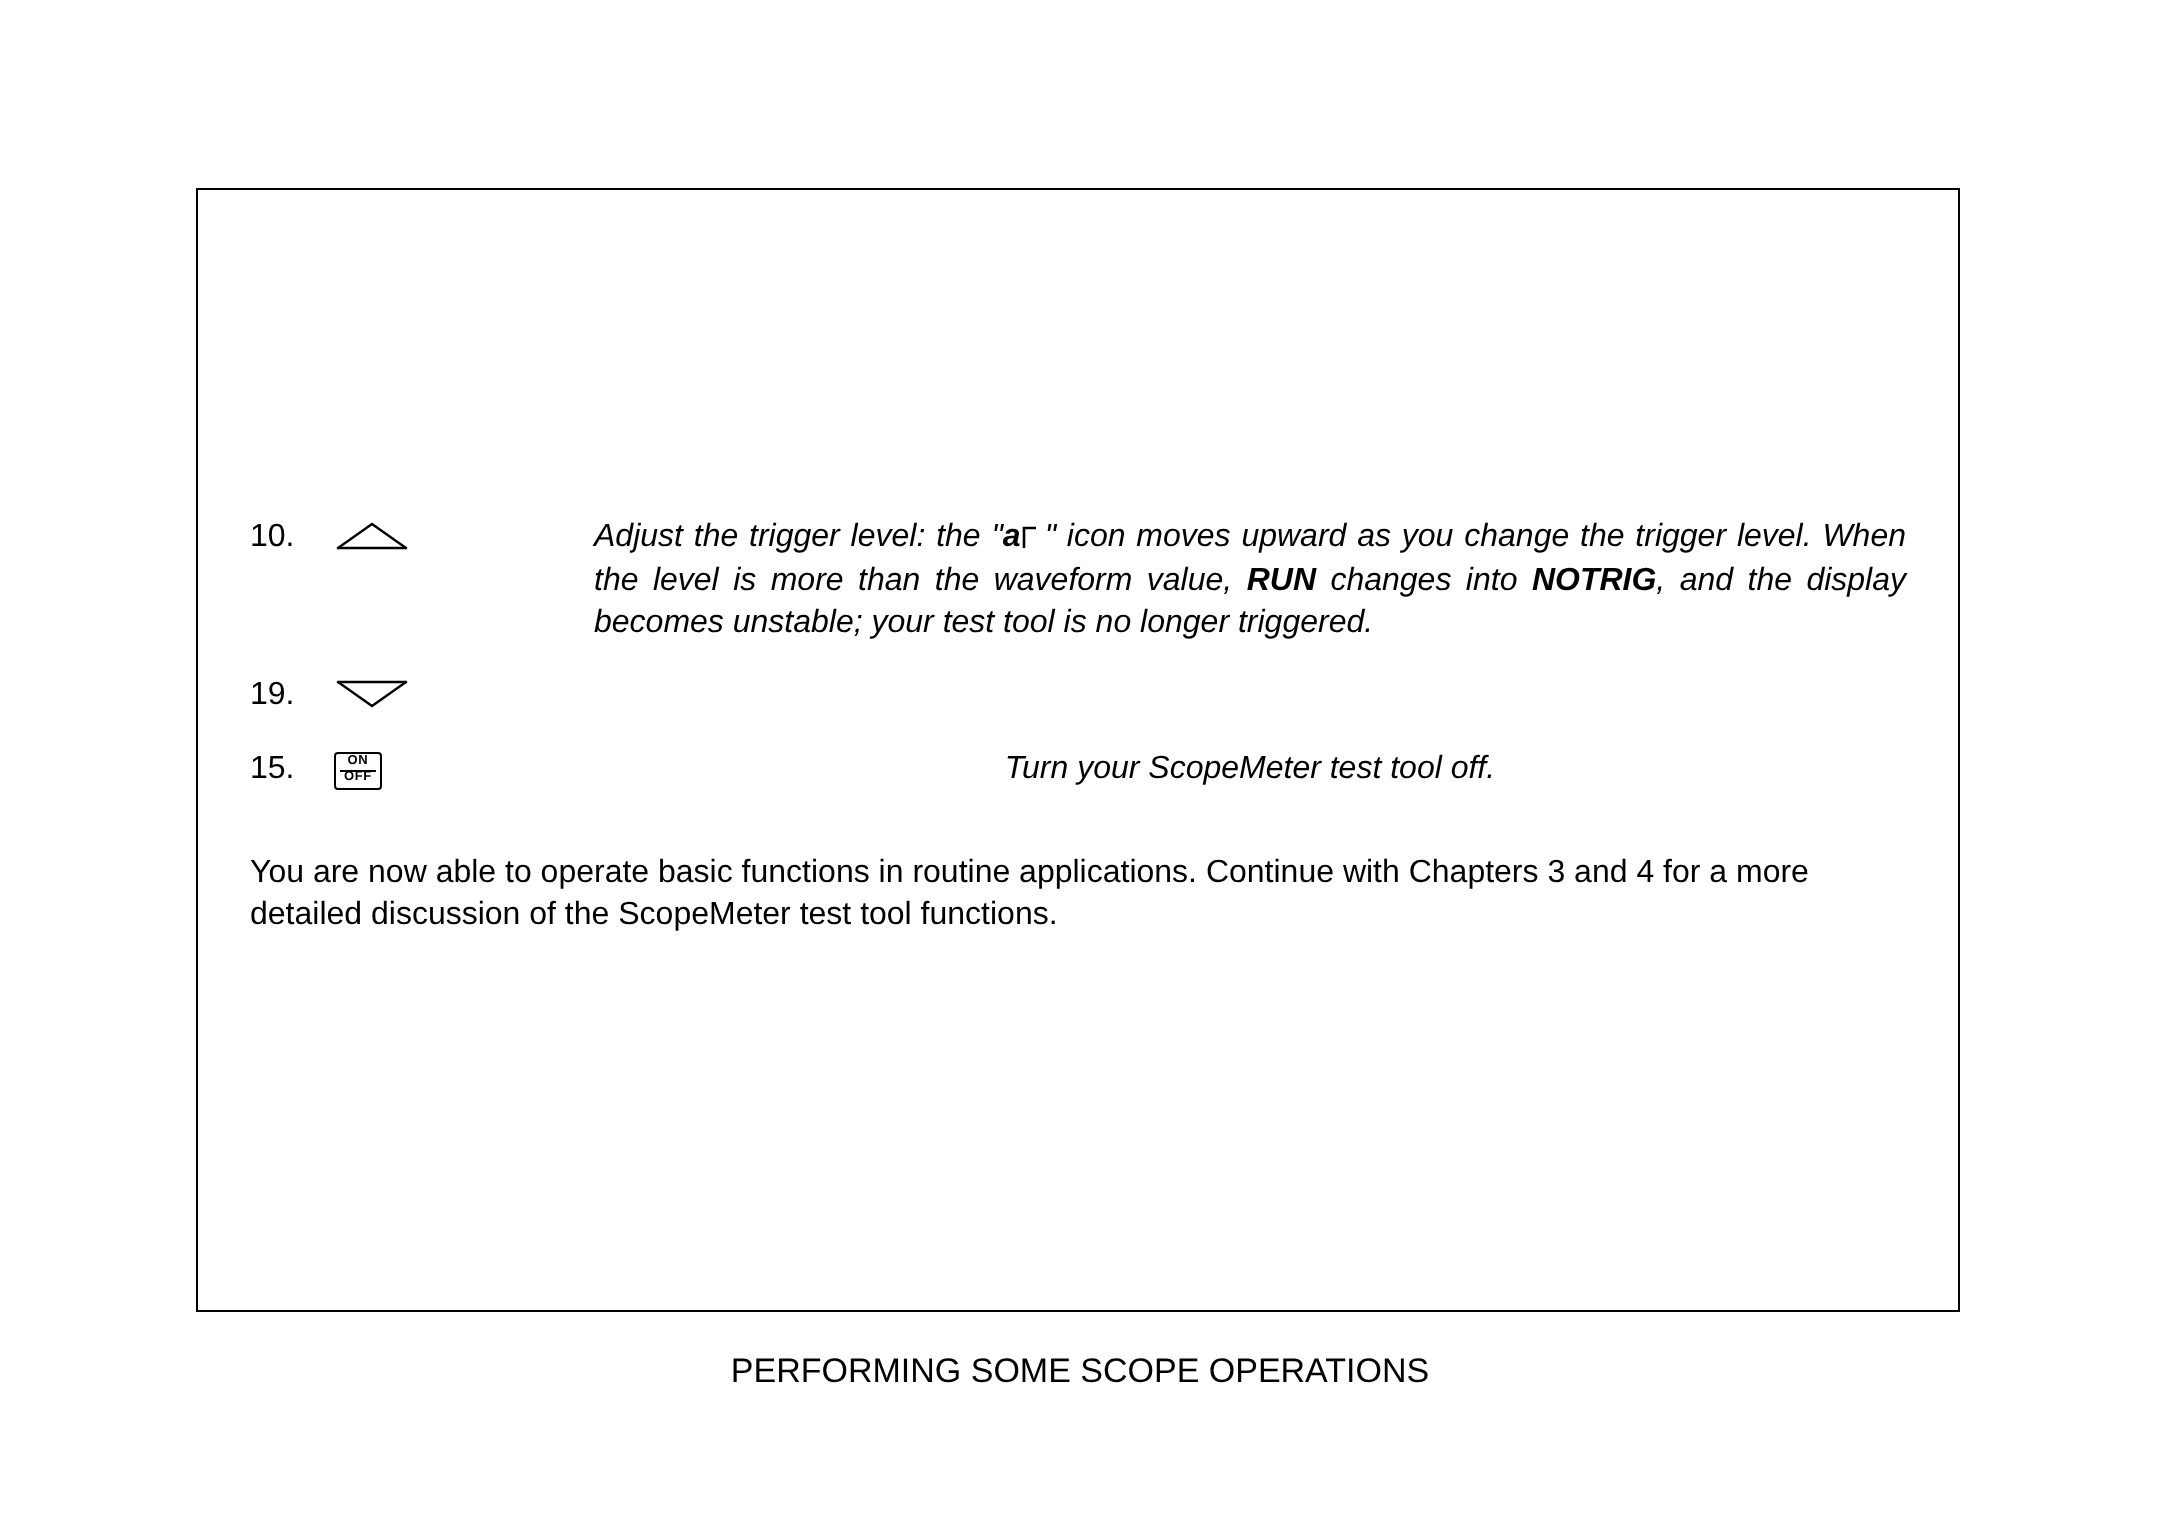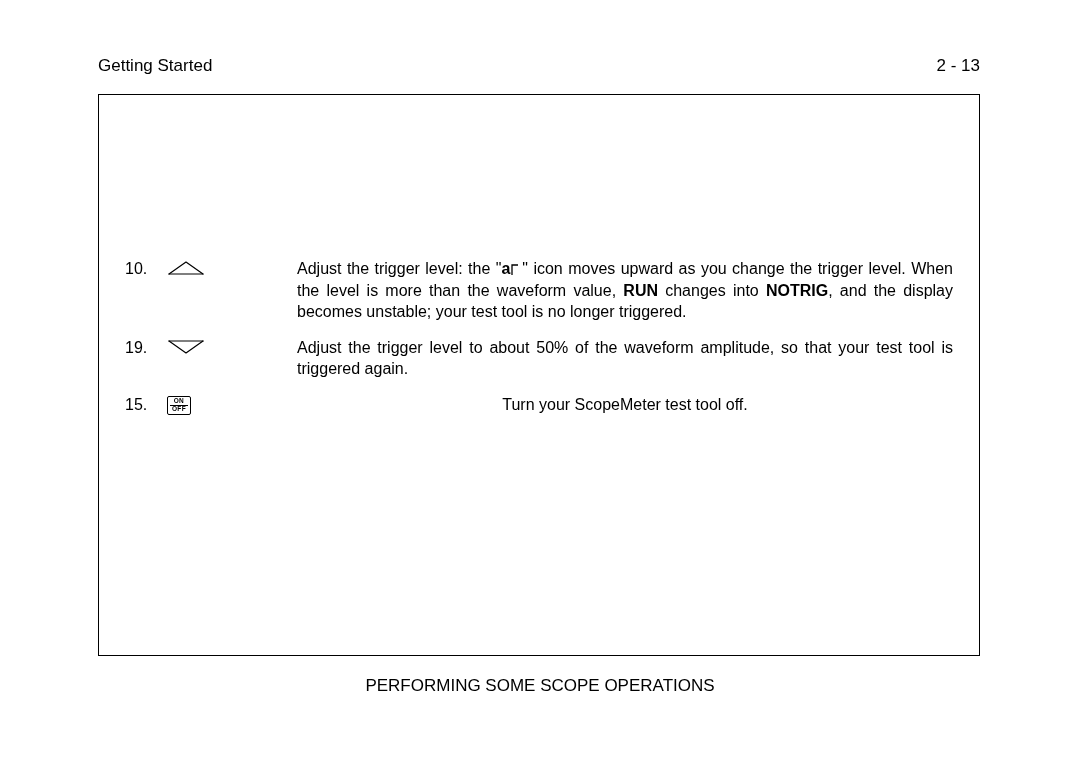--- a/index.html
+++ b/index.html
@@ -54,20 +54,21 @@
   .step-icon {
     width: 130px;
     flex: 0 0 130px;
     display: flex;
     align-items: flex-start;
     padding-top: 1px;
   }
   .step-text {
     flex: 1;
     text-align: justify;
+    font-style: italic;
   }
   .narrative {
     margin-top: 32px;
     font-size: 16px;
     line-height: 1.28;
   }
   .inline-bold {
     font-weight: bold;
   }
   .footer-caption {
@@ -121,24 +122,20 @@
     margin-left: 1px;
     margin-right: 1px;
   }
   .trigger-glyph svg { display: inline-block; }
 </style>
 </head>
 <body>
 
 <div class="page">
 
-  <div class="header-row">
-    <span>Getting Started</span>
-    <span>2 - 13</span>
-  </div>
 
   <div class="content-frame">
 
     <div class="steps">
 
       <div class="step-row">
         <div class="step-num">10.</div>
         <div class="step-icon">
           <span class="tri-up">
             <svg width="38" height="16" viewBox="0 0 38 16">
@@ -157,34 +154,34 @@
       <div class="step-row">
         <div class="step-num">19.</div>
         <div class="step-icon">
           <span class="tri-down">
             <svg width="38" height="16" viewBox="0 0 38 16">
               <line x1="2" y1="2" x2="36" y2="2" stroke="#000" stroke-width="1.2" stroke-linecap="round"></line>
               <path d="M2 2 L19 14 L36 2" fill="none" stroke="#000" stroke-width="1.2" stroke-linecap="round" stroke-linejoin="round"></path>
             </svg>
           </span>
         </div>
-        <div class="step-text">Adjust the trigger level to about 50% of the waveform amplitude, so that your test tool is triggered again.</div>
       </div>
 
       <div class="step-row" style="margin-bottom:8px;">
         <div class="step-num">15.</div>
         <div class="step-icon">
           <span class="onoff-key">
             <span class="row on">ON</span>
             <span class="row off">OFF</span>
           </span>
         </div>
         <div class="step-text" style="text-align:center;">Turn your ScopeMeter test tool off.</div>
       </div>
 
     </div>
 
+    <div class="narrative">You are now able to operate basic functions in routine applications. Continue with Chapters 3 and 4 for a more detailed discussion of the ScopeMeter test tool functions.</div>
 
   </div>
 
   <div class="footer-caption">PERFORMING SOME SCOPE OPERATIONS</div>
 
 </div>
 
 </body></html>

